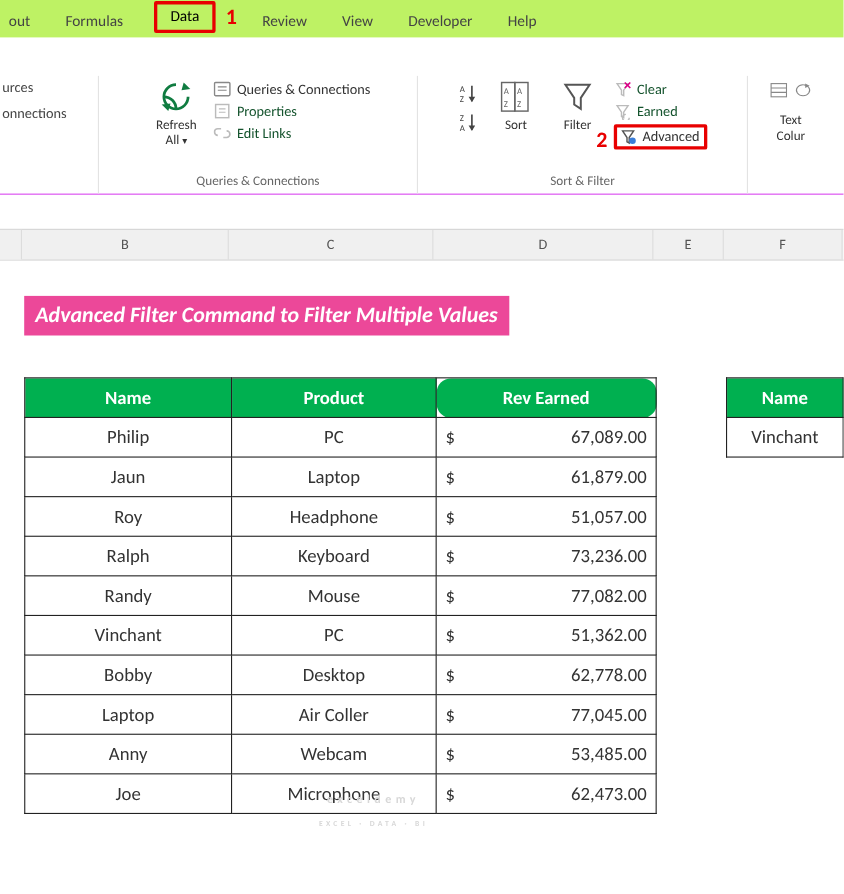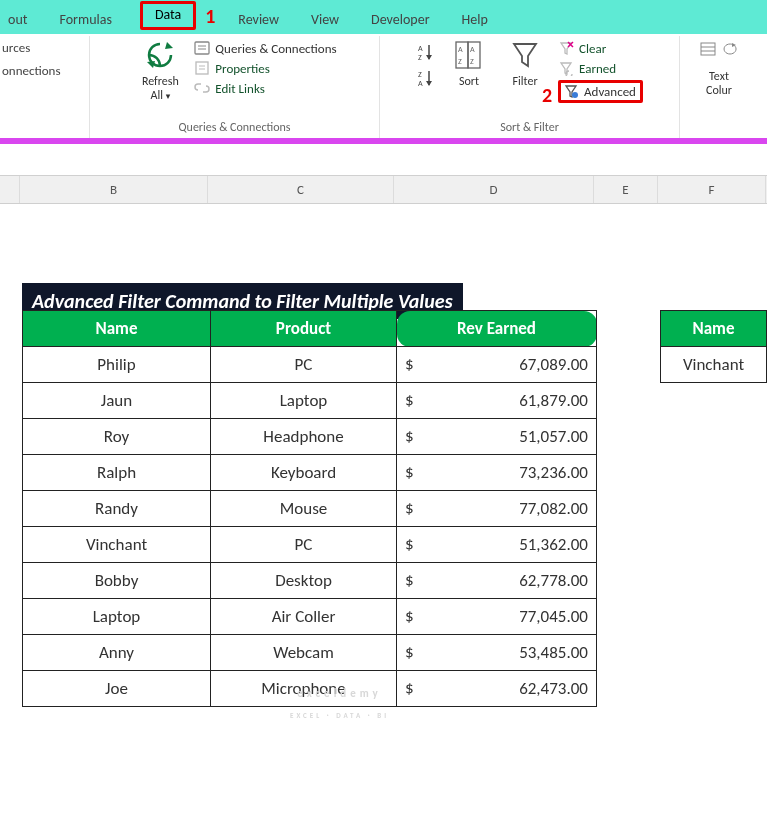--- a/index.html
+++ b/index.html
@@ -12,21 +12,21 @@
     height: 813px;
     overflow: hidden;
   }
   
   .ribbon-tabs {
     display: flex;
     align-items: flex-end;
     gap: 24px;
     padding: 6px 4px 4px 4px;
     height: 34px;
-    background: #5eead4;
+    background: #bef264;
   }
   .ribbon-tab {
     font-size: 14px;
     color: #444;
     padding: 2px 4px;
     cursor: pointer;
   }
   .ribbon-tab.active {
     color: #000;
     font-weight: 400;
@@ -42,23 +42,24 @@
     right: -22px;
     top: 0px;
     font-size: 20px;
     color: #e80000;
     font-weight: 600;
   }
   .ribbon-body {
     display: flex;
     align-items: stretch;
     height: 110px;
-    border-bottom: 6px solid #d946ef;
+    border-bottom: 1px solid #d946ef;
     padding-top: 2px;
     background: #fff;
+    margin-top: 33px;
   }
   .ribbon-group {
     display: flex;
     flex-direction: column;
     justify-content: space-between;
     align-items: center;
     border-right: 1px solid #e3e3e3;
     padding: 2px 8px 2px 8px;
     height: 100%;
   }
@@ -147,28 +148,27 @@
     padding-top: 22px;
     padding-left: 20px;
     height: 620px;
     background:#fff;
   }
   
   .title-banner {
     position: absolute;
     left: 22px;
     top: 32px;
-    background: #0f172a;
+    background: #ec4899;
     color: #fff;
     font-weight: 700;
     font-size: 20px;
     padding: 6px 10px;
     font-style: italic;
     font-family: Calibri, Arial, sans-serif;
-    margin-top: 47px;
   }
   
   .data-table {
     position: absolute;
     left: 22px;
     top: 106px;
     border-collapse: collapse;
   }
   .data-table th, .data-table td {
     border: 1px solid #222;

